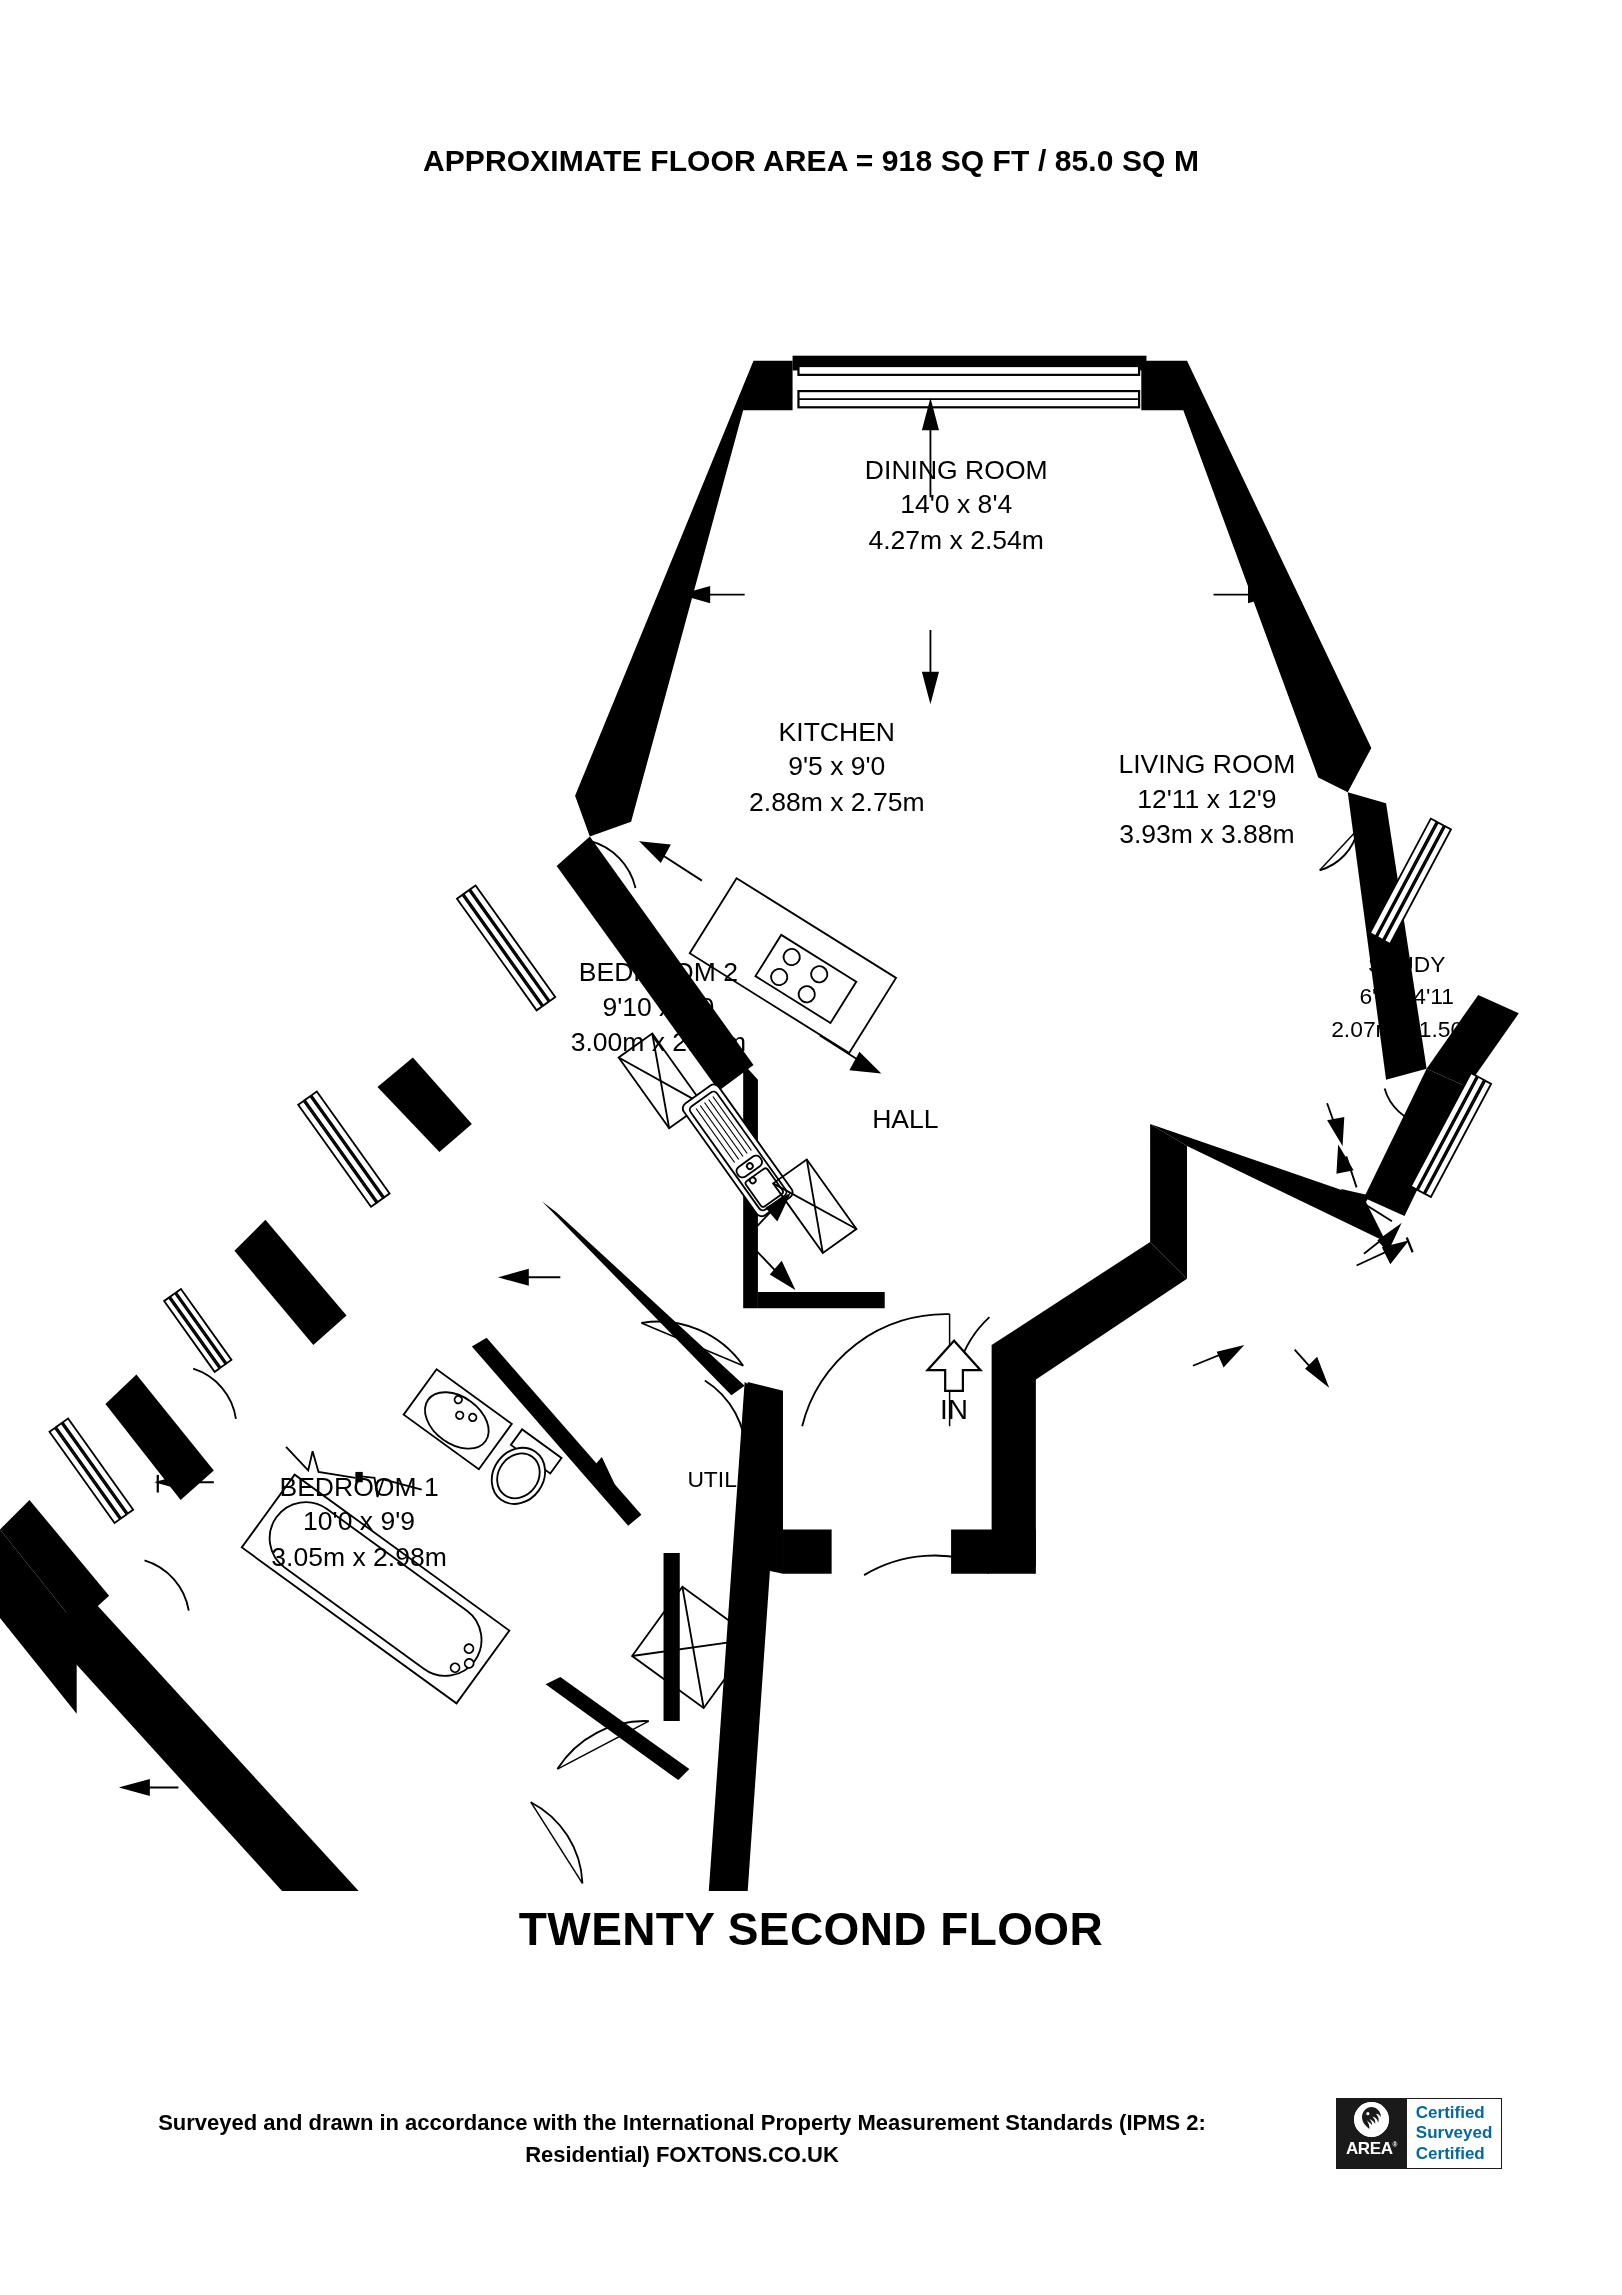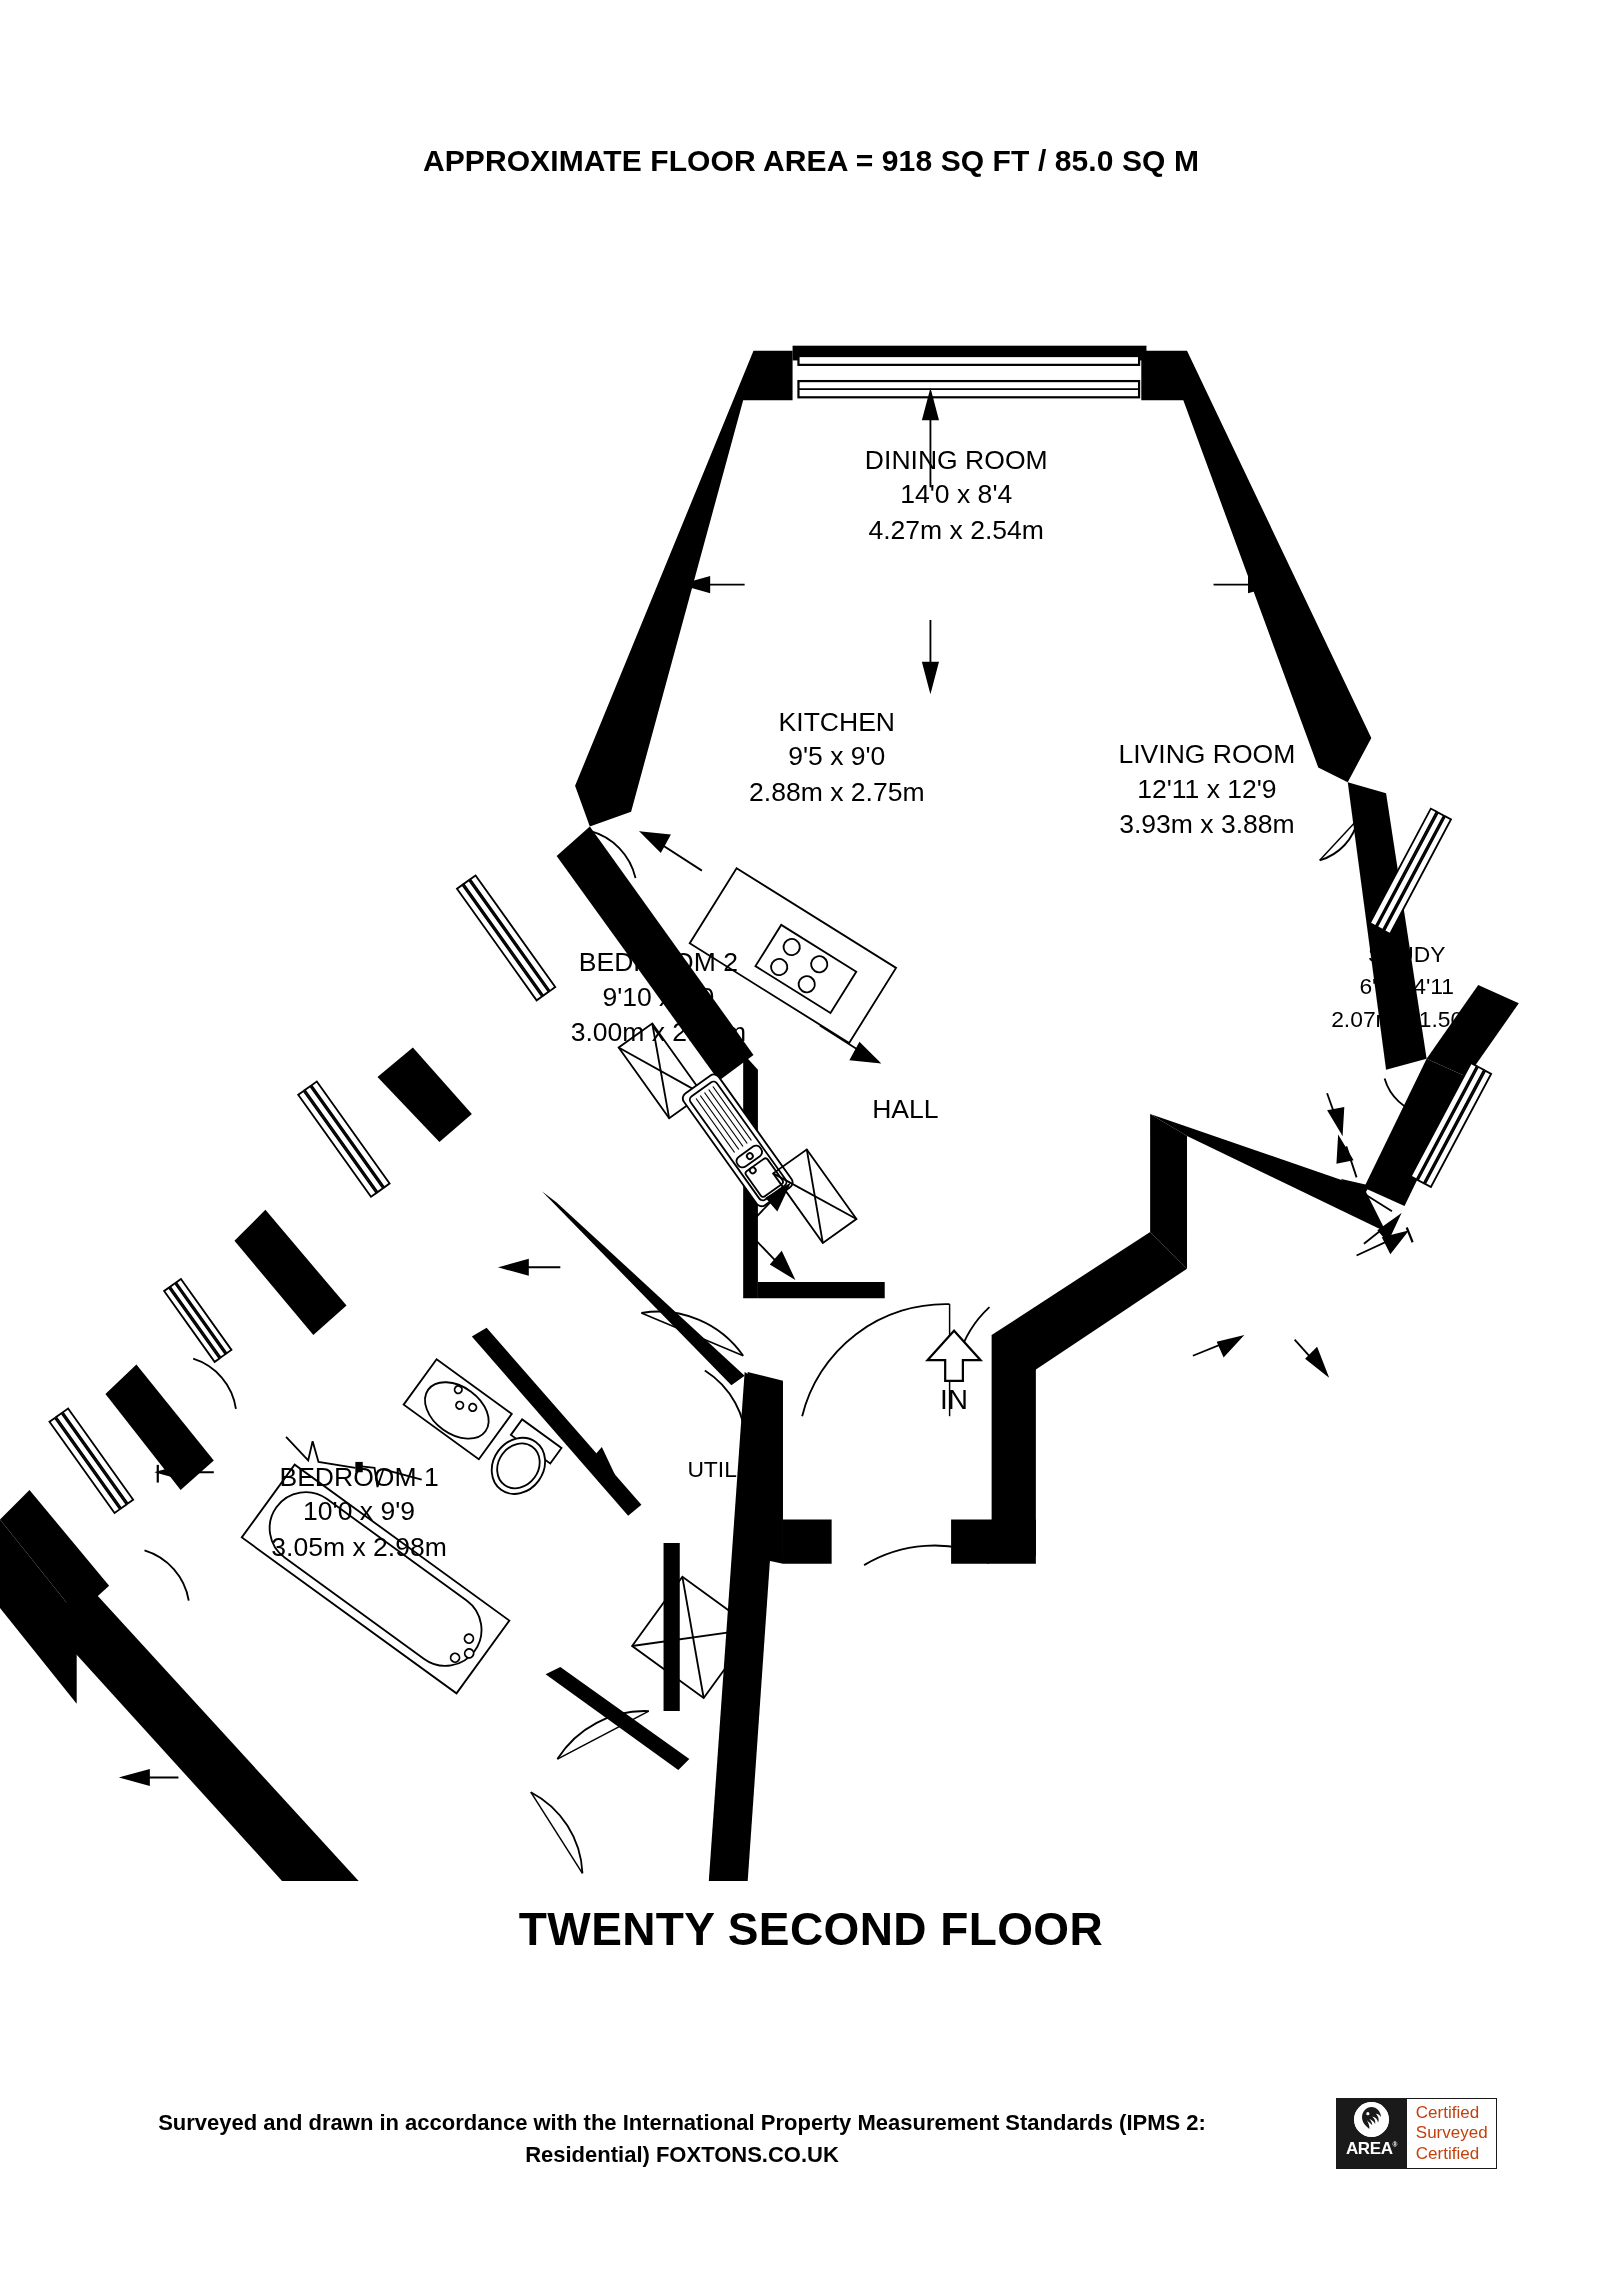--- a/index.html
+++ b/index.html
@@ -30,21 +30,21 @@
     left: 0;
     width: 1622px;
     text-align: center;
     font-size: 30px;
     font-weight: bold;
     letter-spacing: 0.1px;
   }
   
   .plan-wrap {
     position: absolute;
-    top: 310px;
+    top: 320px;
     left: 0;
     width: 1616px;
     height: 1571px;
   }
   .plan-wrap svg {
     display: block;
     width: 1622px;
     height: 1571px;
   }
   
@@ -119,24 +119,24 @@
     border-left: none;
     background: #ffffff;
     padding: 3.7px 8.8px 3.7px 8.8px;
     display: flex;
     flex-direction: column;
     justify-content: center;
     box-sizing: border-box;
   }
   .rics-cert span {
     font-size: 17px;
-    font-weight: normal;
+    font-weight: bold;
     line-height: 1.18;
     white-space: nowrap;
-    color: #c2410c;
+    color: #0369a1;
   }
   
   text.room {
     font-family: "Liberation Sans", sans-serif;
     font-size: 36px;
     fill: #000000;
   }
   text.room-name { font-size: 36px; }
   text.dim { font-size: 36px; }
   text.small-room { font-size: 31px; }

